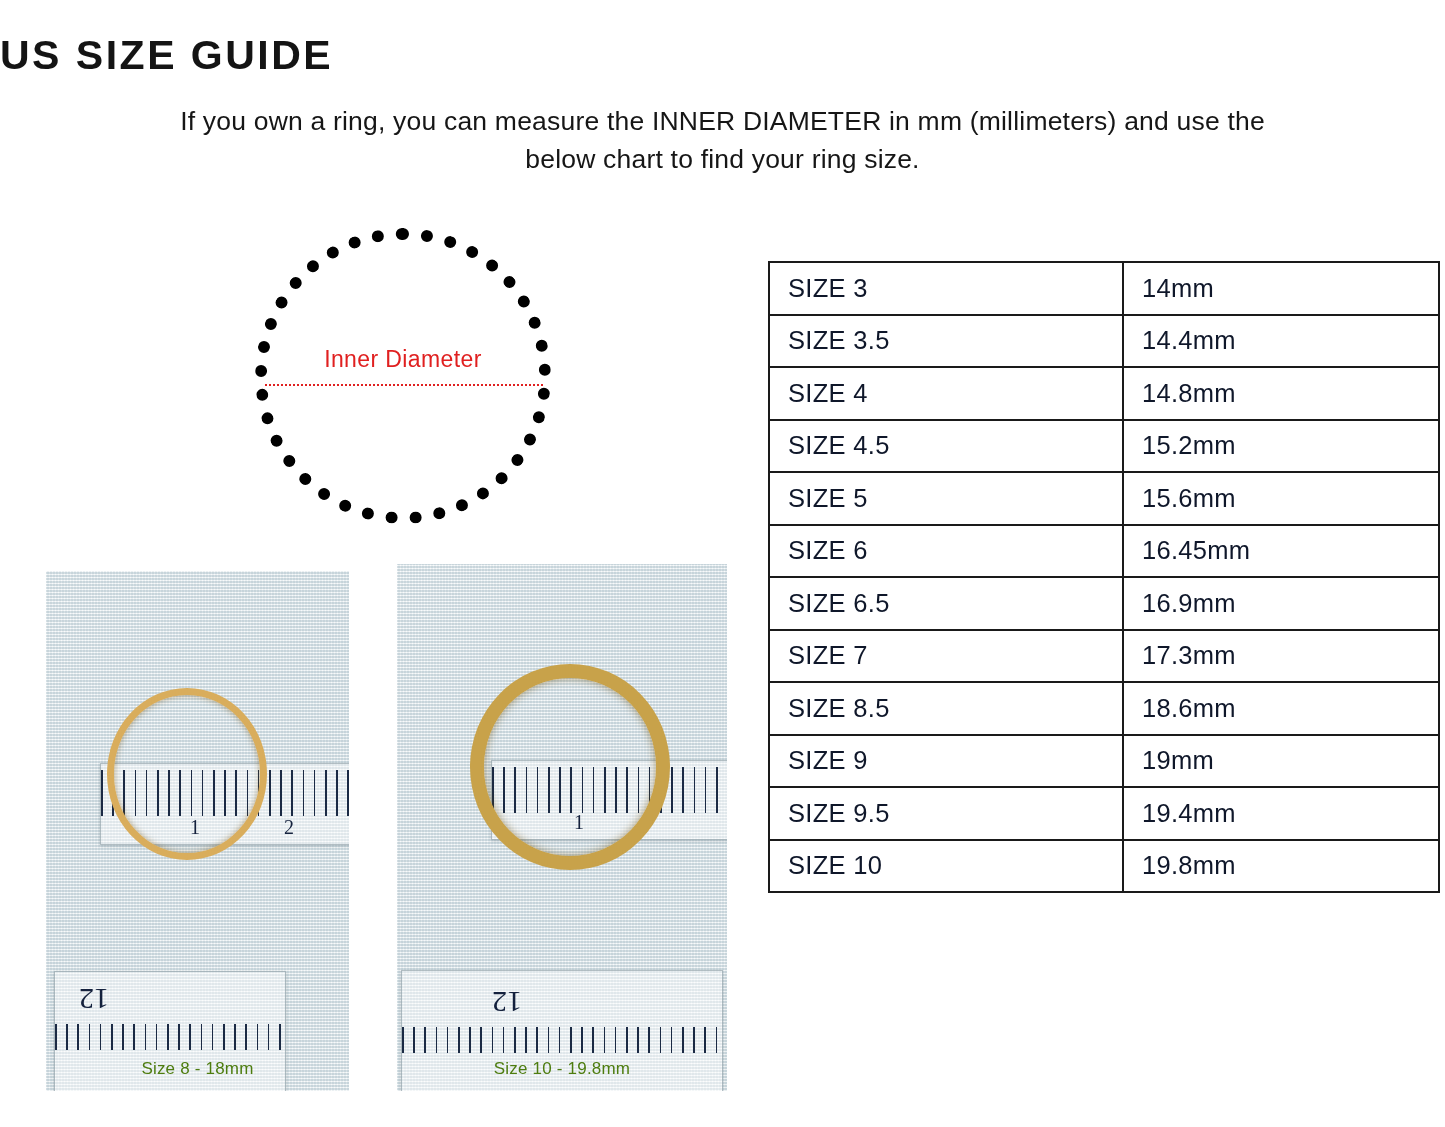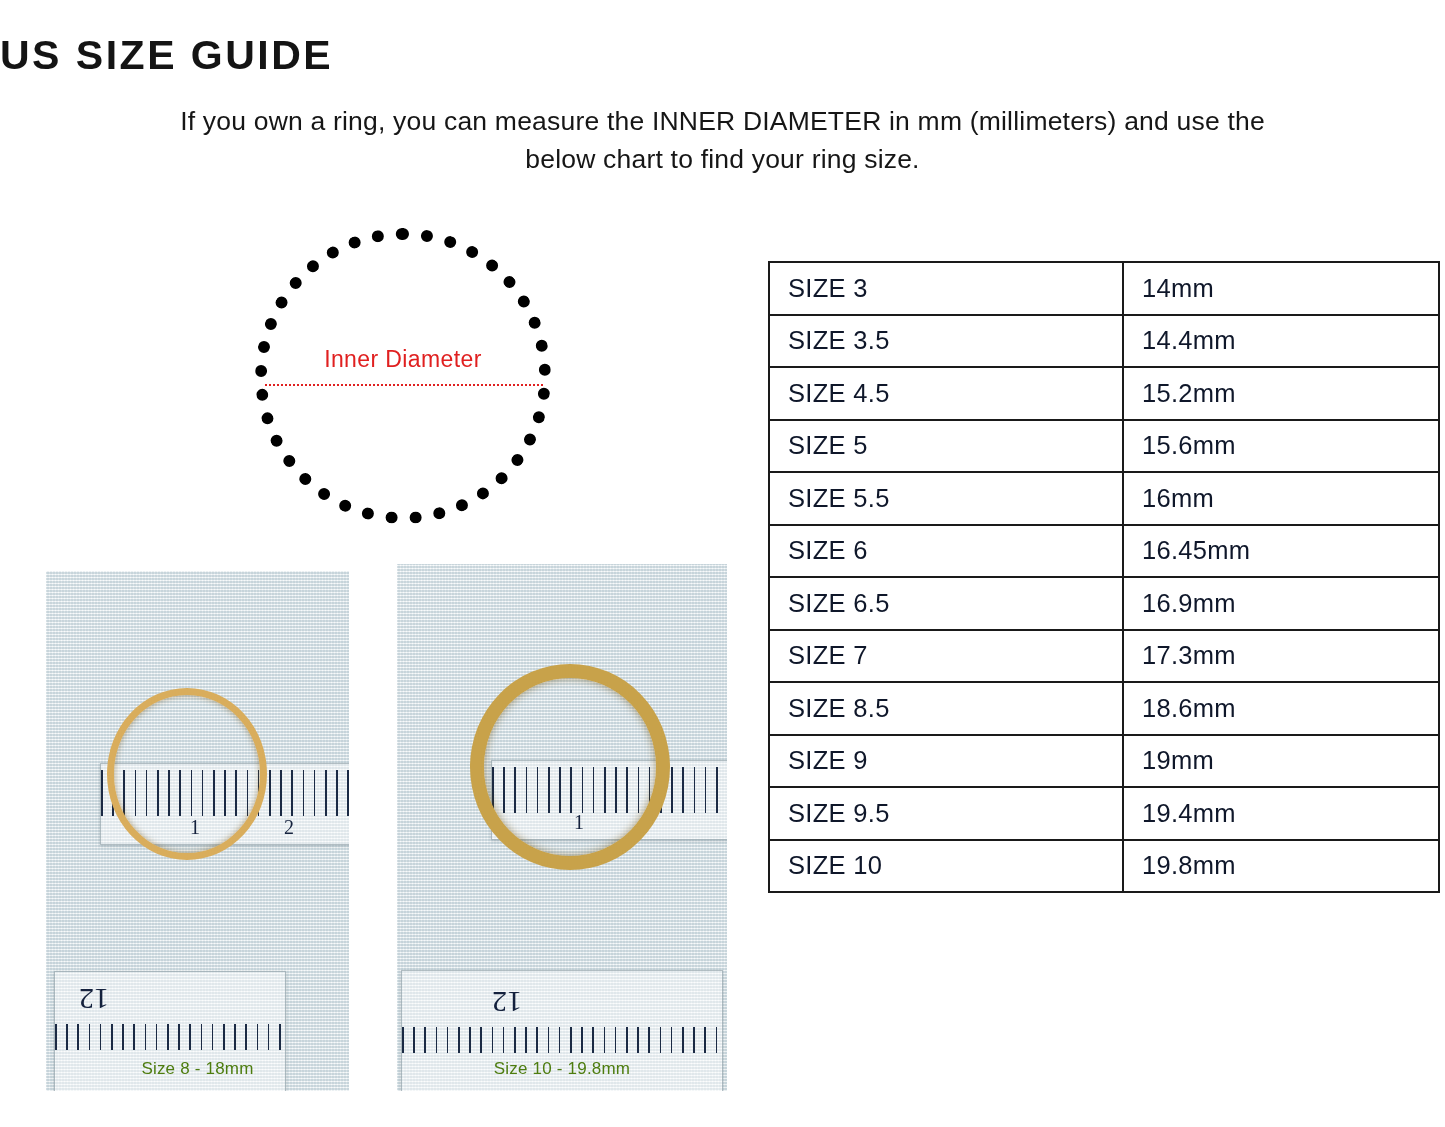--- a/index.html
+++ b/index.html
@@ -224,32 +224,32 @@
     <tbody>
       <tr>
           <td class="col-size">SIZE 3</td>
           <td class="col-mm">14mm</td>
         </tr>
       <tr>
           <td class="col-size">SIZE 3.5</td>
           <td class="col-mm">14.4mm</td>
         </tr>
       <tr>
+          <td class="col-size">SIZE 4</td>
+          <td class="col-mm">14.8mm</td>
+        </tr>
+      <tr>
           <td class="col-size">SIZE 4.5</td>
           <td class="col-mm">15.2mm</td>
         </tr>
       <tr>
           <td class="col-size">SIZE 5</td>
           <td class="col-mm">15.6mm</td>
         </tr>
       <tr>
-          <td class="col-size">SIZE 5.5</td>
-          <td class="col-mm">16mm</td>
-        </tr>
-      <tr>
           <td class="col-size">SIZE 6</td>
           <td class="col-mm">16.45mm</td>
         </tr>
       <tr>
           <td class="col-size">SIZE 6.5</td>
           <td class="col-mm">16.9mm</td>
         </tr>
       <tr>
           <td class="col-size">SIZE 7</td>
           <td class="col-mm">17.3mm</td>

